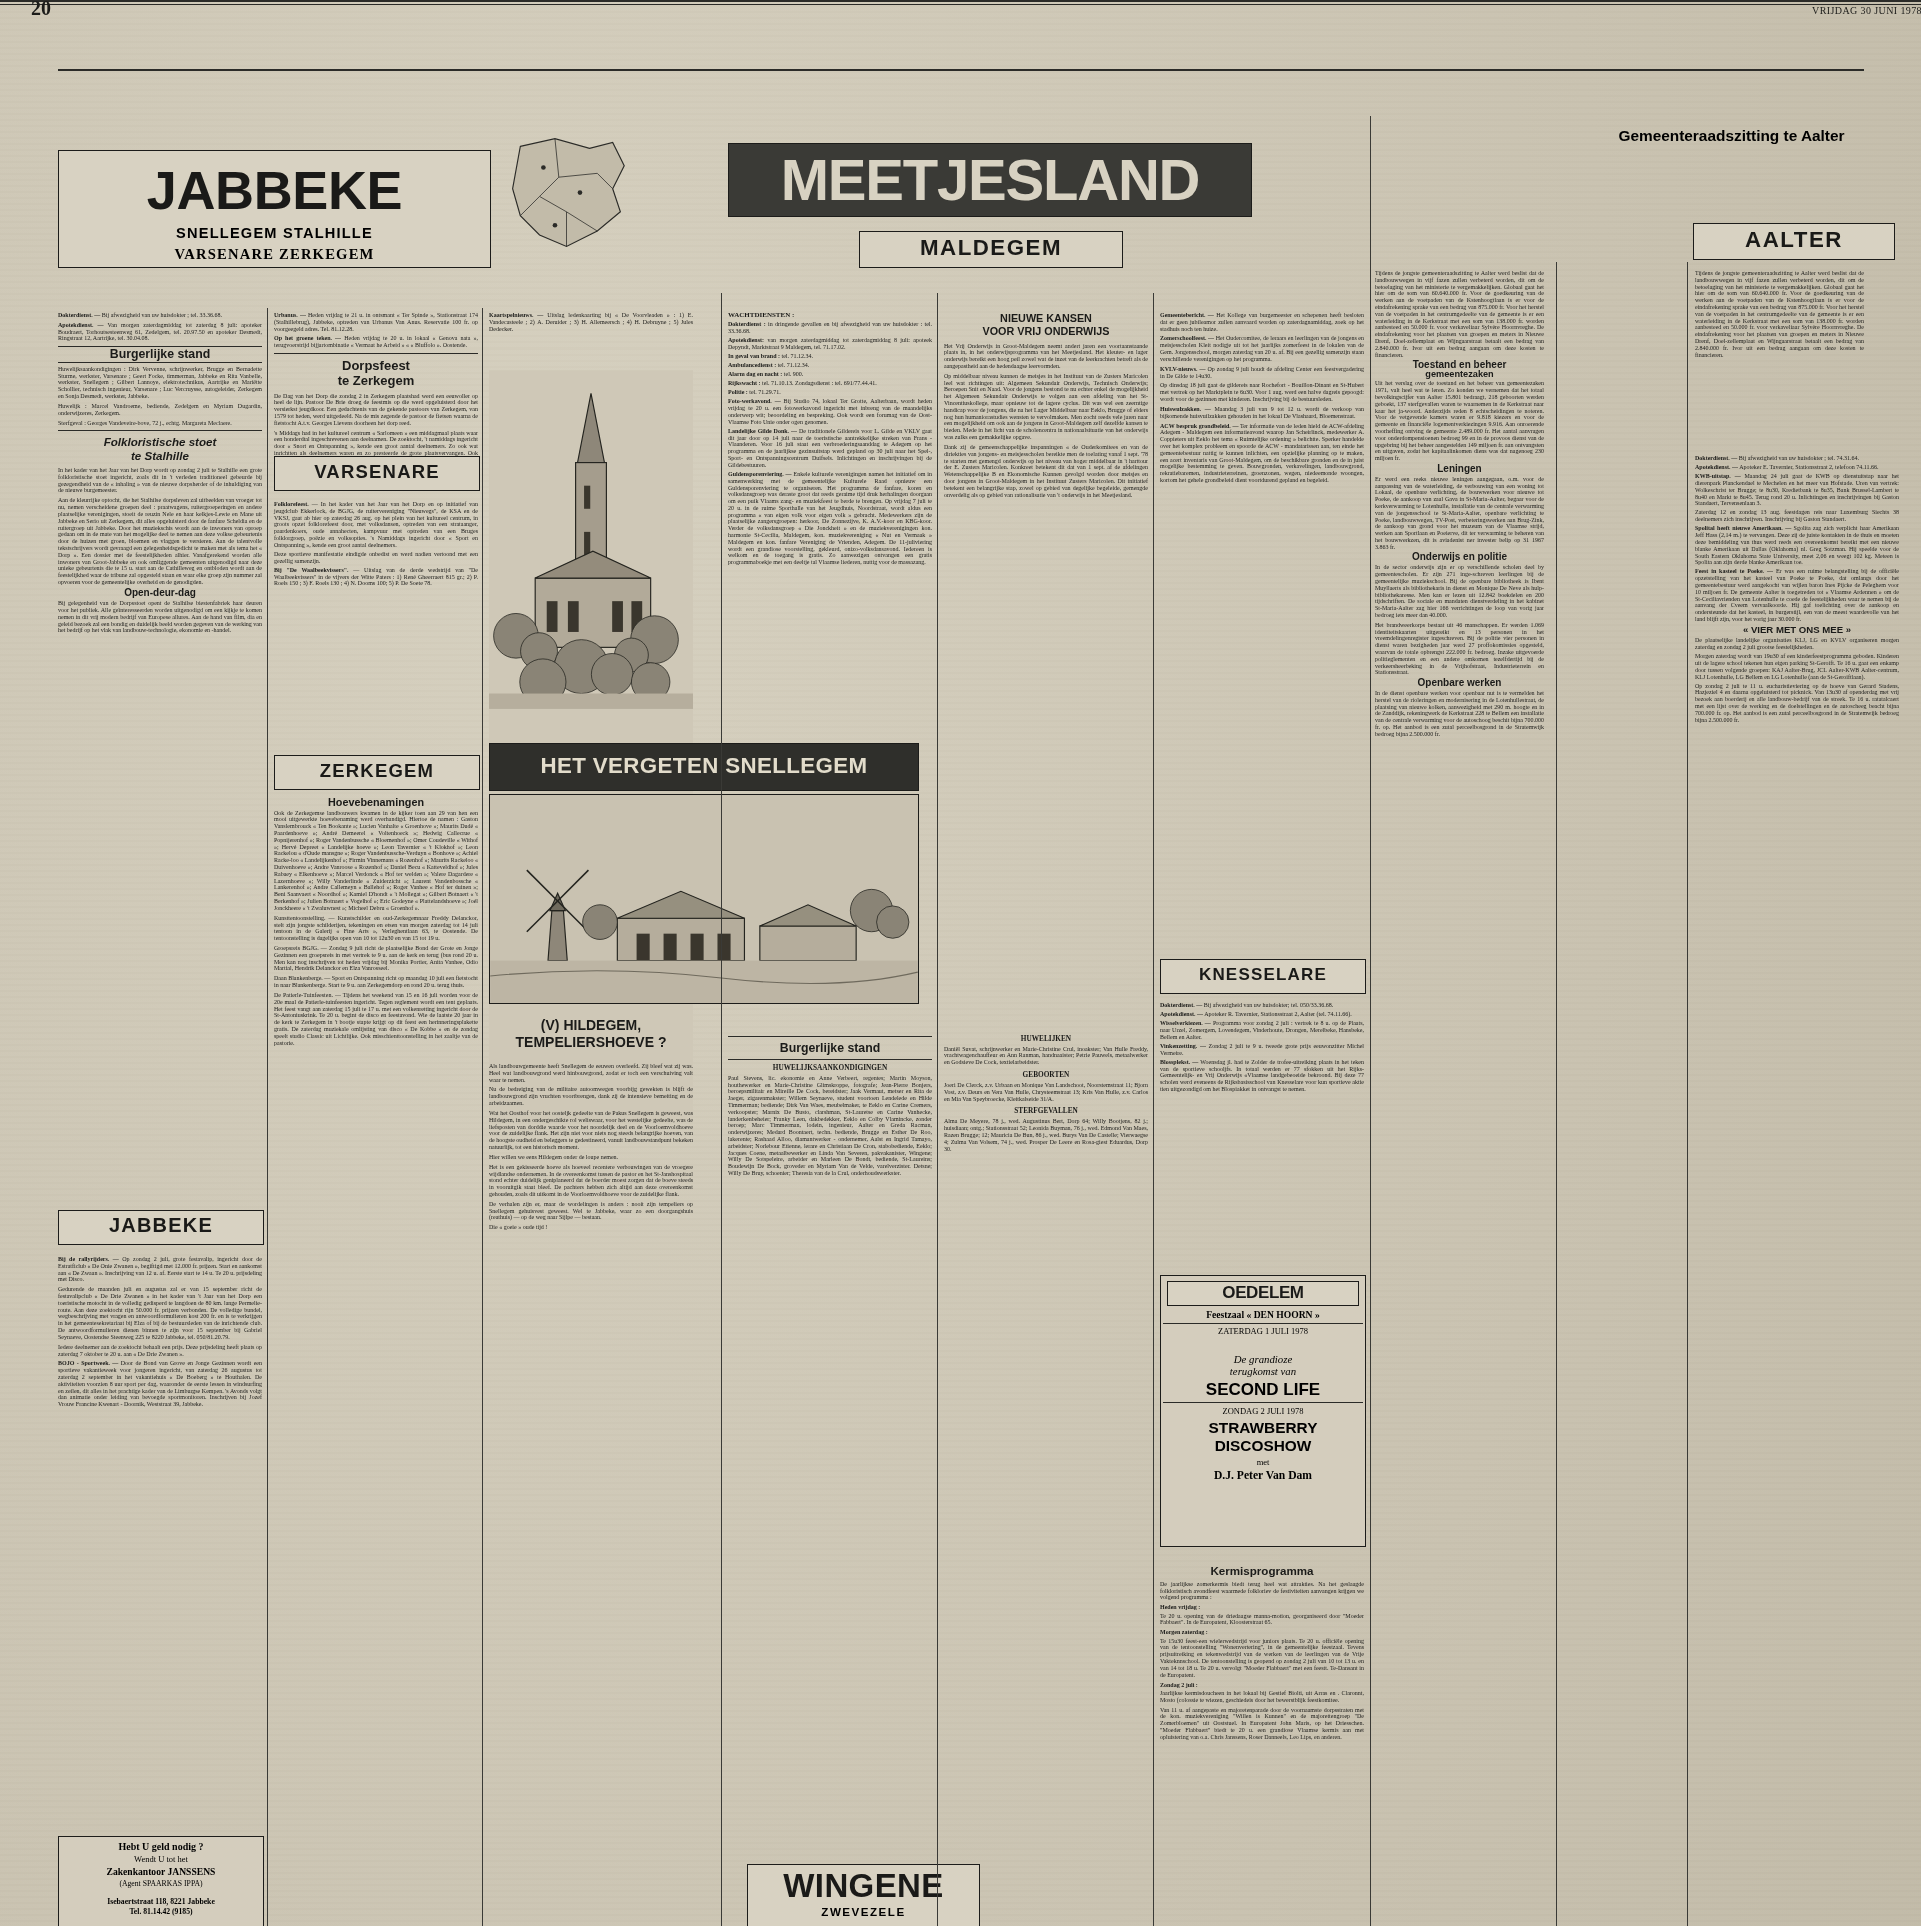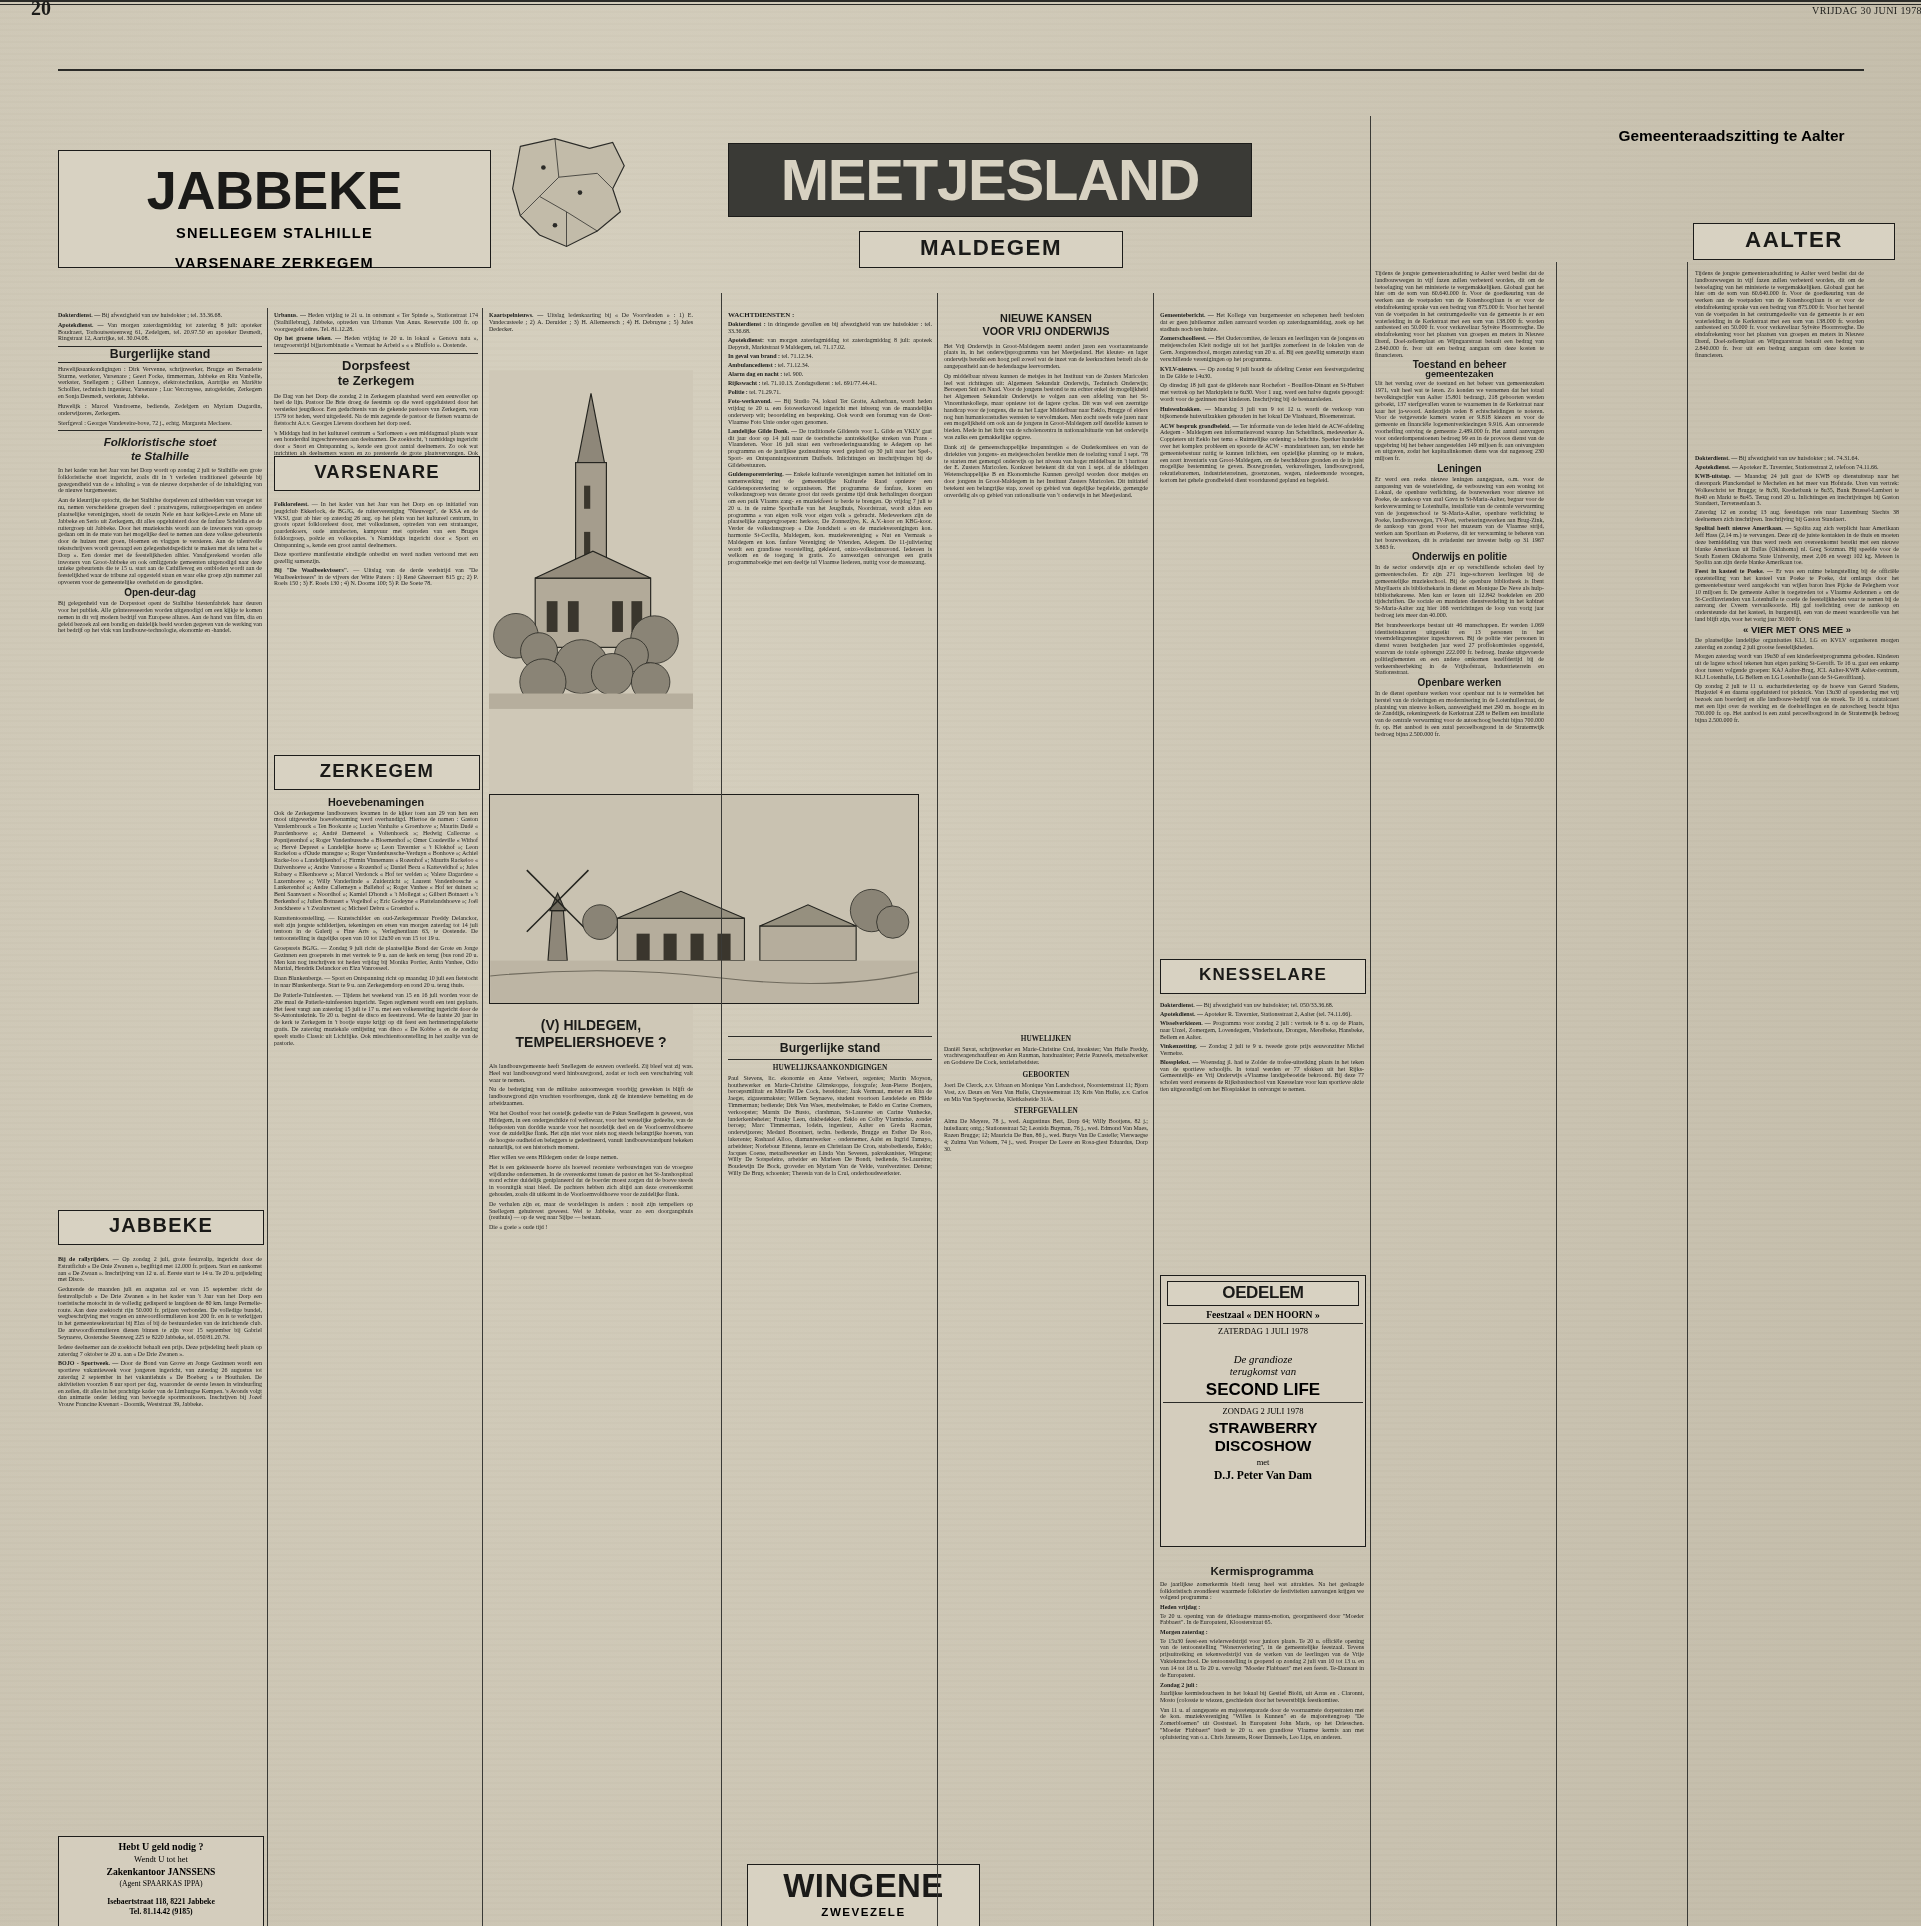--- a/index.html
+++ b/index.html
@@ -63,21 +63,21 @@
     <div class="rule r1"></div>
     <div class="rule r2"></div>
     <div id="pagenum">20</div>
     <div id="datetitle">VRIJDAG 30 JUNI 1978</div>
   </div>
   <div id="bottomrule"></div>
 
   <div class="mast" style="left:58px;top:150px;width:431px;height:116px;">
     <div class="mastname" style="font-size:54px;margin-top:7.7px;">JABBEKE</div>
     <div style="font-family:'Liberation Sans',sans-serif;font-weight:bold;font-size:14.6px;letter-spacing:1.2px;margin-top:4.6px;">SNELLEGEM   STALHILLE</div>
-    <div style="font-family:Liberation Sans, sans-serif;font-weight:bold;font-size:14.6px;letter-spacing:1.2px;margin-top:14px;">VARSENARE   ZERKEGEM</div>
+    <div style="font-family:Liberation Serif, serif;font-weight:bold;font-size:14.6px;letter-spacing:1.2px;margin-top:5px;">VARSENARE   ZERKEGEM</div>
   </div>
 
   <div style="position:absolute;left:497px;top:131px;width:139px;height:127px;">
     <svg width="139" height="127" viewBox="0 0 360 330">
       <path d="M60,40 L150,20 L240,45 L300,30 L330,90 L300,150 L320,210 L260,260 L180,300 L110,270 L60,220 L40,150 Z" fill="#c2bba9" stroke="#2b2b28" stroke-width="3"></path>
       <path d="M150,20 L160,120 L110,170 L60,220" fill="none" stroke="#2b2b28" stroke-width="2"></path>
       <path d="M160,120 L260,110 L300,150" fill="none" stroke="#2b2b28" stroke-width="2"></path>
       <path d="M110,170 L180,210 L180,300" fill="none" stroke="#2b2b28" stroke-width="2"></path>
       <path d="M180,210 L260,260" fill="none" stroke="#2b2b28" stroke-width="2"></path>
       <circle cx="120" cy="95" r="6" fill="#2b2b28"></circle>
@@ -222,20 +222,23 @@
           <circle cx="370" cy="740" r="44"></circle>
         <circle cx="240" cy="770" r="70"></circle>
           <circle cx="320" cy="790" r="54"></circle>
         <circle cx="140" cy="810" r="60"></circle>
           <circle cx="420" cy="810" r="50"></circle>
       </g>
       <rect x="0" y="840" width="530" height="40" fill="#b6ae9d"></rect>
     </svg>
   </div>
 
+  <div style="position:absolute;left:489px;top:743px;width:428px;height:46px;background:#2f2f2b;border:1.5px solid #1c1c1a;">
+    <div style="color:#e2dccb;font-family:'Liberation Sans',sans-serif;font-weight:bold;font-size:22.3px;text-align:center;line-height:43px;letter-spacing:0.4px;">HET VERGETEN SNELLEGEM</div>
+  </div>
 
   <div style="position:absolute;left:489px;top:794px;width:428px;height:208px;border:1.2px solid #1c1c1a;background:#c6bfae;overflow:hidden;">
     <svg width="428" height="208" viewBox="0 0 1110 540">
       <rect width="1110" height="540" fill="#c9c2b1"></rect>
 
       <polygon points="150,430 200,430 190,300 160,300" fill="#8e8779" stroke="#24241f" stroke-width="3"></polygon>
       <polygon points="155,300 195,300 175,255" fill="#6f6a5d" stroke="#24241f" stroke-width="3"></polygon>
       <g stroke="#24241f" stroke-width="4" fill="none">
         <line x1="175" y1="275" x2="95" y2="195"></line>
         <line x1="175" y1="275" x2="255" y2="355"></line>

